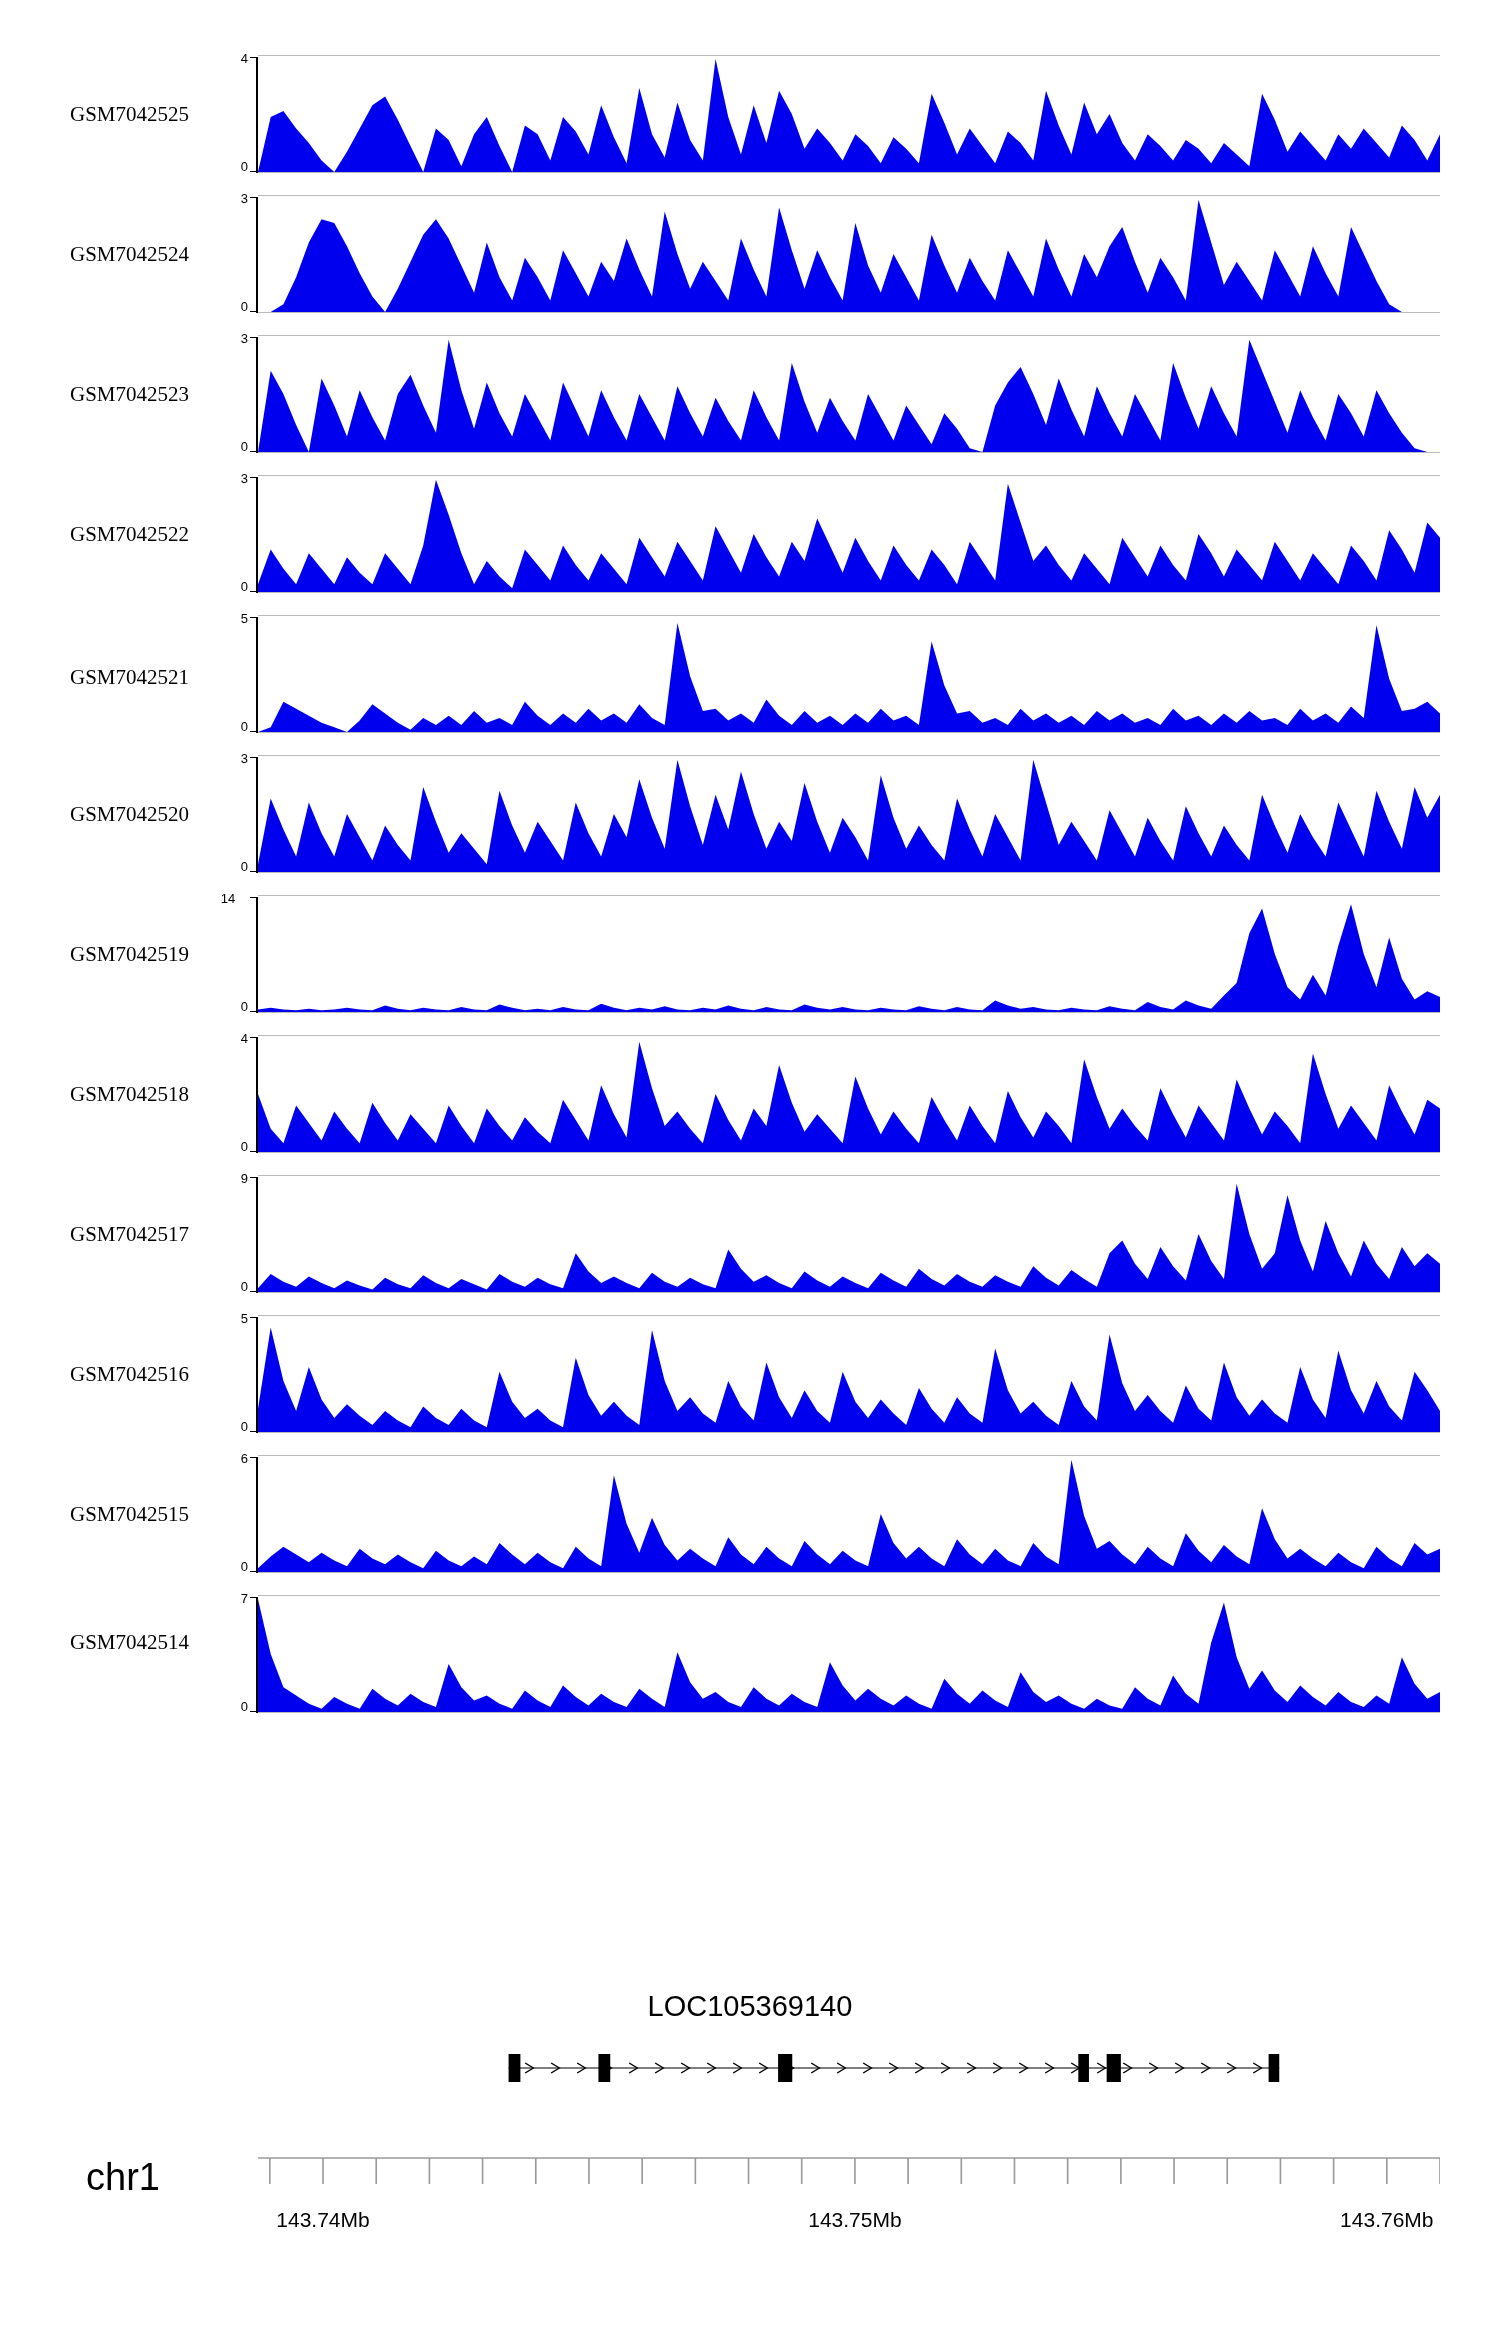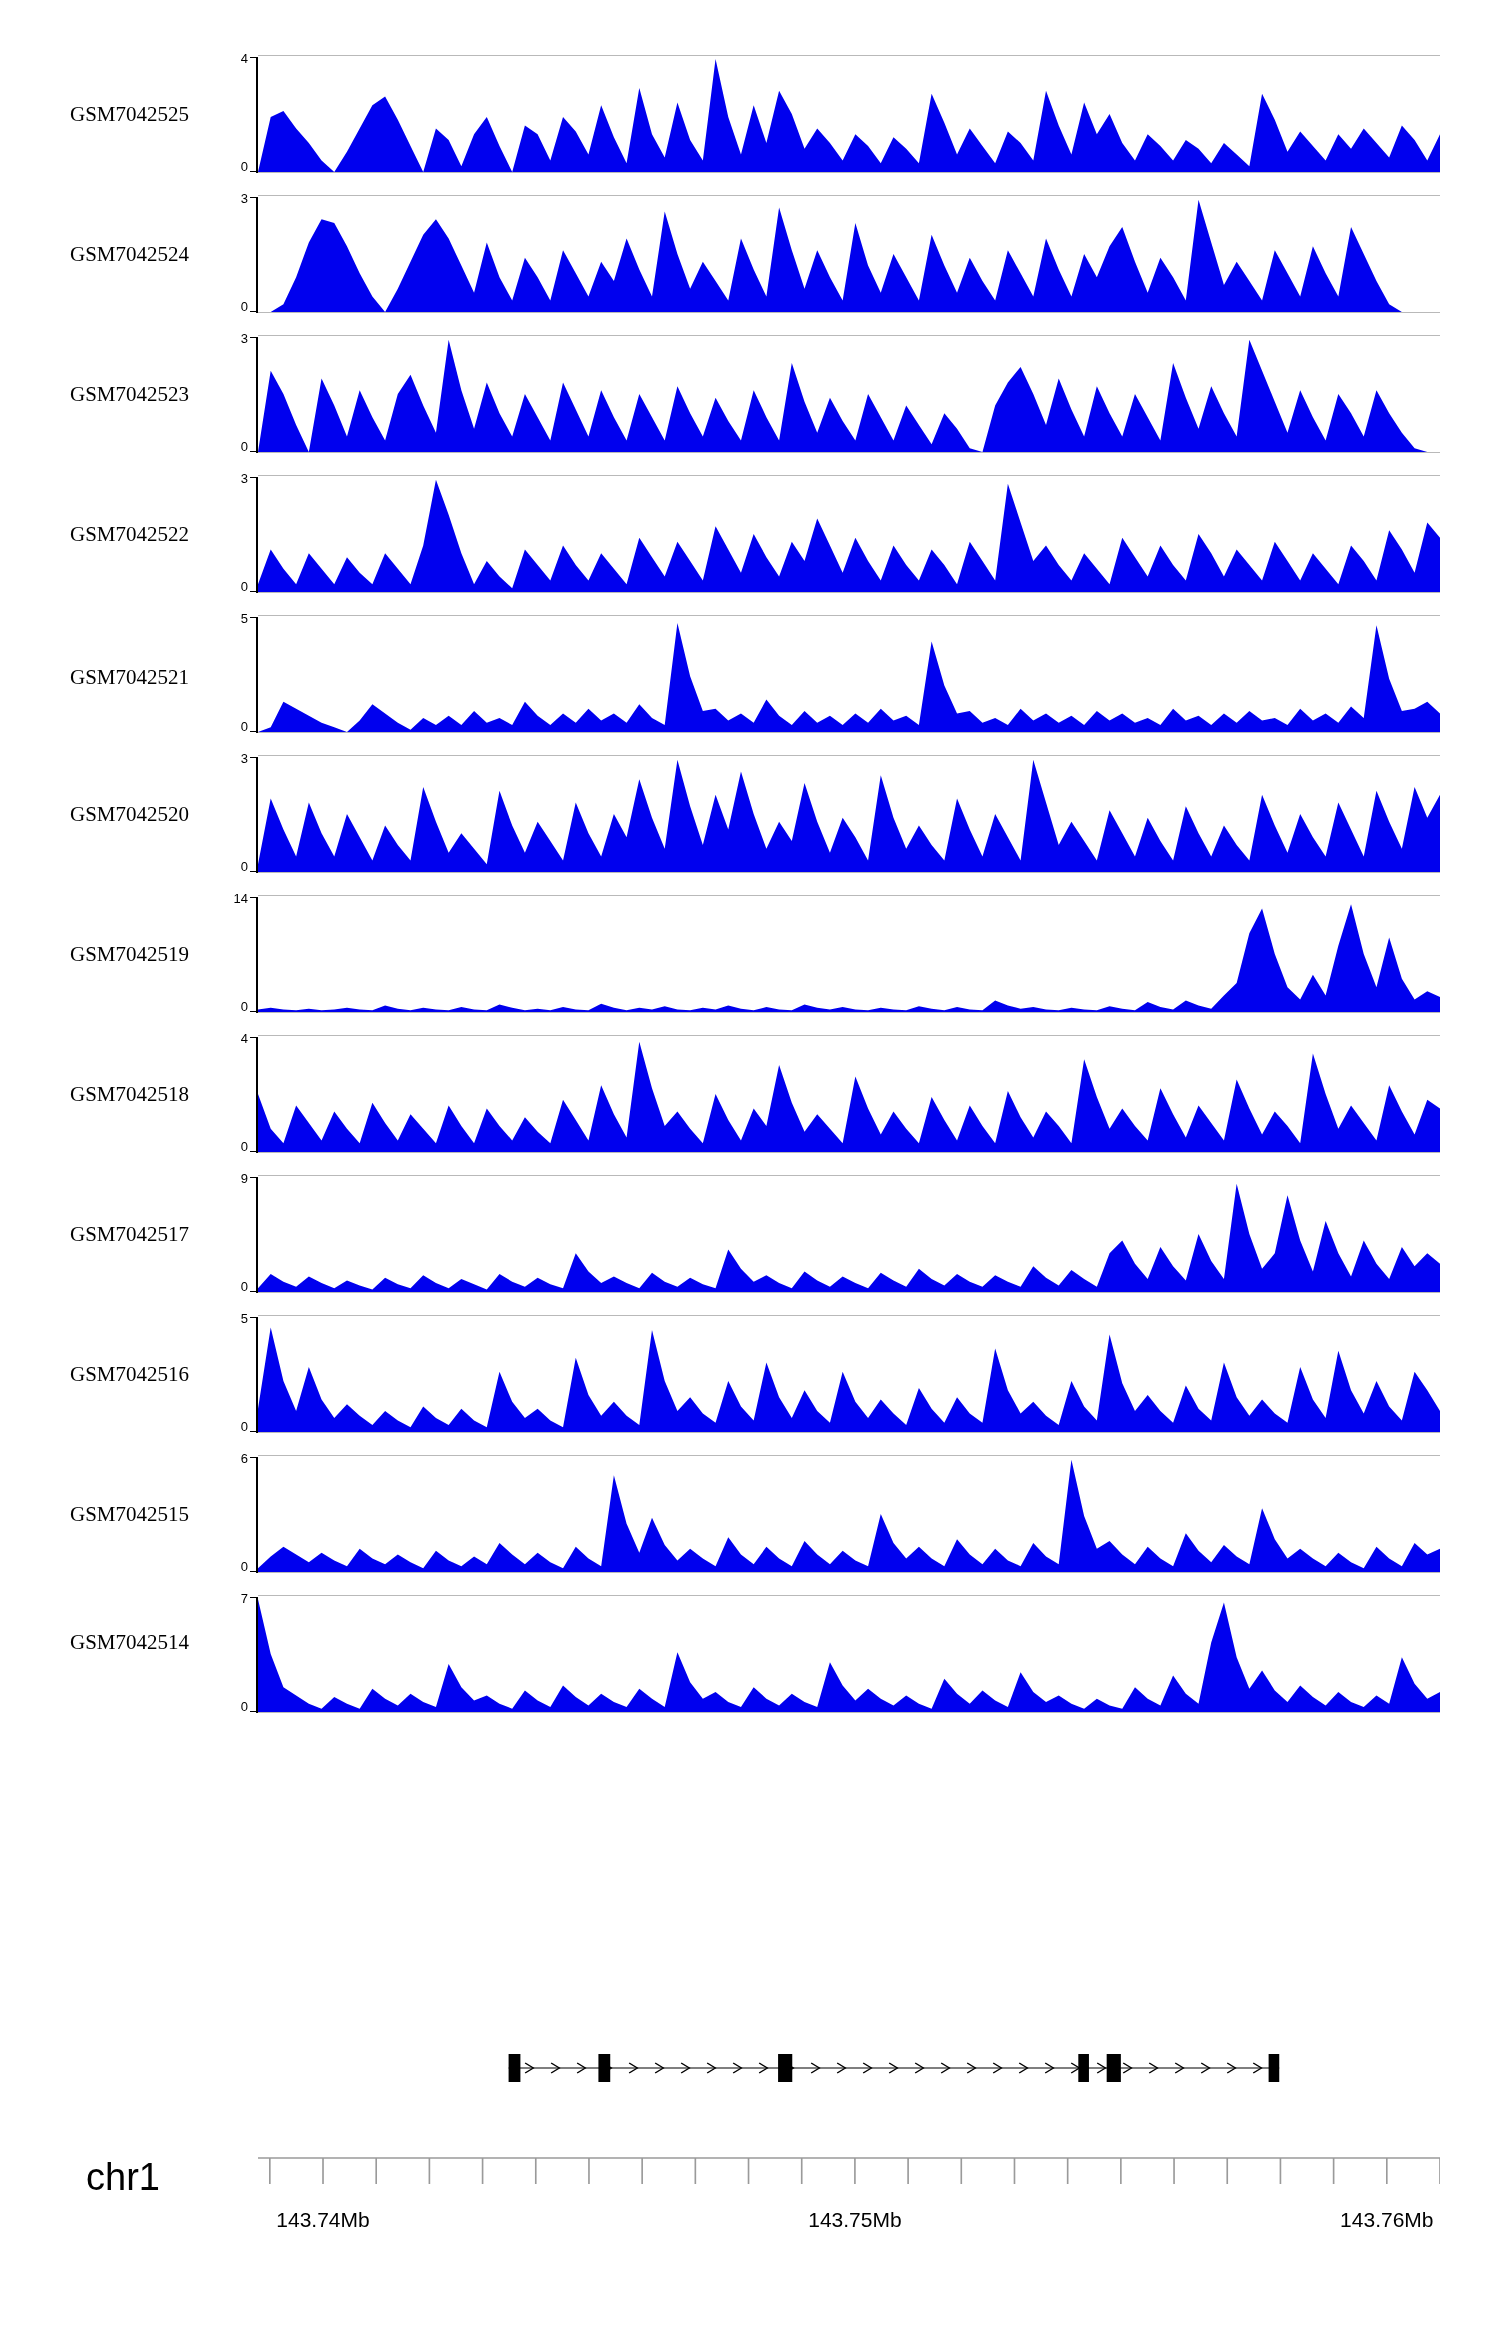--- a/index.html
+++ b/index.html
@@ -201,21 +201,21 @@
         <div class="axis-tick" style="left: 250px; top: 2px;"></div>
         <div class="axis-tick" style="left: 250px; top: 116px;"></div>
         <div class="track-plot" style="top: 0px; height: 118px;">
           <svg viewBox="0 0 1000 100" preserveAspectRatio="none">
             <path d="M0,100 L0.00,93.33 L10.75,36.67 L21.51,63.33 L32.26,86.67 L43.01,40.00 L53.76,66.67 L64.52,86.67 L75.27,50.00 L86.02,70.00 L96.77,90.00 L107.53,60.00 L118.28,76.67 L129.03,90.00 L139.78,26.67 L150.54,56.67 L161.29,83.33 L172.04,66.67 L182.80,80.00 L193.55,93.33 L204.30,30.00 L215.05,60.00 L225.81,83.33 L236.56,56.67 L247.31,73.33 L258.06,90.00 L268.82,40.00 L279.57,66.67 L290.32,86.67 L301.08,50.00 L311.83,70.00 L322.58,20.00 L333.33,53.33 L344.09,80.00 L354.84,3.33 L365.59,43.33 L376.34,76.67 L387.10,33.33 L397.85,63.33 L408.60,13.33 L419.35,50.00 L430.11,80.00 L440.86,56.67 L451.61,73.33 L462.37,23.33 L473.12,56.67 L483.87,83.33 L494.62,53.33 L505.38,70.00 L516.13,90.00 L526.88,16.67 L537.63,53.33 L548.39,80.00 L559.14,60.00 L569.89,76.67 L580.65,90.00 L591.40,36.67 L602.15,63.33 L612.90,86.67 L623.66,50.00 L634.41,70.00 L645.16,90.00 L655.91,3.33 L666.67,40.00 L677.42,76.67 L688.17,56.67 L698.92,73.33 L709.68,90.00 L720.43,46.67 L731.18,66.67 L741.94,86.67 L752.69,53.33 L763.44,73.33 L774.19,90.00 L784.95,43.33 L795.70,66.67 L806.45,86.67 L817.20,60.00 L827.96,76.67 L838.71,90.00 L849.46,33.33 L860.22,60.00 L870.97,83.33 L881.72,50.00 L892.47,70.00 L903.23,86.67 L913.98,40.00 L924.73,63.33 L935.48,86.67 L946.24,30.00 L956.99,56.67 L967.74,80.00 L978.49,26.67 L989.25,53.33 L1000.00,33.33 L1000,100 Z" fill="#0000ee" stroke="none"></path>
           </svg>
         </div>
       </div>
       <div class="track-row" style="position: absolute; left: 0px; top: 895px; height: 140px;">
         <div class="track-label" style="top: 47px;">GSM7042519</div>
-        <div class="axis-max" style="top: -4px;">14</div>
+        <div class="axis-max" style="top: -4px; text-align: center;">14</div>
         <div class="axis-min" style="top: 104px;">0</div>
         <div class="axis-vline" style="top: 2px; height: 116px;"></div>
         <div class="axis-tick" style="left: 250px; top: 2px;"></div>
         <div class="axis-tick" style="left: 250px; top: 116px;"></div>
         <div class="track-plot" style="top: 0px; height: 118px;">
           <svg viewBox="0 0 1000 100" preserveAspectRatio="none">
             <path d="M0,100 L0.00,97.86 L10.75,96.43 L21.51,97.86 L32.26,98.57 L43.01,97.14 L53.76,98.57 L64.52,97.86 L75.27,96.43 L86.02,97.86 L96.77,98.57 L107.53,94.29 L118.28,97.14 L129.03,98.57 L139.78,96.43 L150.54,97.86 L161.29,98.57 L172.04,95.71 L182.80,97.86 L193.55,98.57 L204.30,93.57 L215.05,96.43 L225.81,98.57 L236.56,97.14 L247.31,98.57 L258.06,95.71 L268.82,97.86 L279.57,98.57 L290.32,92.86 L301.08,96.43 L311.83,98.57 L322.58,96.43 L333.33,97.86 L344.09,95.00 L354.84,97.86 L365.59,98.57 L376.34,96.43 L387.10,97.86 L397.85,94.29 L408.60,97.14 L419.35,98.57 L430.11,95.71 L440.86,97.86 L451.61,98.57 L462.37,93.57 L473.12,96.43 L483.87,97.86 L494.62,95.71 L505.38,97.86 L516.13,98.57 L526.88,96.43 L537.63,97.86 L548.39,98.57 L559.14,95.00 L569.89,97.14 L580.65,98.57 L591.40,95.71 L602.15,97.86 L612.90,98.57 L623.66,90.00 L634.41,94.29 L645.16,97.14 L655.91,95.71 L666.67,97.86 L677.42,98.57 L688.17,96.43 L698.92,97.86 L709.68,98.57 L720.43,95.00 L731.18,97.14 L741.94,98.57 L752.69,91.43 L763.44,95.71 L774.19,97.86 L784.95,90.00 L795.70,94.29 L806.45,97.14 L817.20,85.71 L827.96,75.00 L838.71,32.14 L849.46,10.71 L860.22,50.00 L870.97,78.57 L881.72,89.29 L892.47,67.86 L903.23,85.71 L913.98,42.86 L924.73,7.14 L935.48,50.00 L946.24,78.57 L956.99,35.71 L967.74,71.43 L978.49,89.29 L989.25,82.14 L1000.00,87.14 L1000,100 Z" fill="#0000ee" stroke="none"></path>
           </svg>
         </div>
       </div>
@@ -280,20 +280,21 @@
         <div class="axis-tick" style="left: 250px; top: 116px;"></div>
         <div class="track-plot" style="top: 0px; height: 118px;">
           <svg viewBox="0 0 1000 100" preserveAspectRatio="none">
             <path d="M0,100 L0.00,2.86 L10.75,50.00 L21.51,78.57 L32.26,85.71 L43.01,92.86 L53.76,97.14 L64.52,87.14 L75.27,92.86 L86.02,97.14 L96.77,80.00 L107.53,88.57 L118.28,94.29 L129.03,84.29 L139.78,91.43 L150.54,95.71 L161.29,58.57 L172.04,78.57 L182.80,90.00 L193.55,85.71 L204.30,92.86 L215.05,97.14 L225.81,81.43 L236.56,90.00 L247.31,95.71 L258.06,77.14 L268.82,87.14 L279.57,94.29 L290.32,84.29 L301.08,91.43 L311.83,95.71 L322.58,80.00 L333.33,88.57 L344.09,95.71 L354.84,48.57 L365.59,74.29 L376.34,88.57 L387.10,82.86 L397.85,91.43 L408.60,95.71 L419.35,78.57 L430.11,88.57 L440.86,94.29 L451.61,84.29 L462.37,91.43 L473.12,95.71 L483.87,57.14 L494.62,77.14 L505.38,90.00 L516.13,80.00 L526.88,88.57 L537.63,94.29 L548.39,85.71 L559.14,92.86 L569.89,97.14 L580.65,71.43 L591.40,84.29 L602.15,92.86 L612.90,81.43 L623.66,90.00 L634.41,95.71 L645.16,65.71 L655.91,82.86 L666.67,91.43 L677.42,85.71 L688.17,92.86 L698.92,97.14 L709.68,88.57 L720.43,94.29 L731.18,97.14 L741.94,78.57 L752.69,88.57 L763.44,94.29 L774.19,68.57 L784.95,84.29 L795.70,92.86 L806.45,40.00 L817.20,5.71 L827.96,52.86 L838.71,80.00 L849.46,64.29 L860.22,81.43 L870.97,91.43 L881.72,77.14 L892.47,87.14 L903.23,94.29 L913.98,82.86 L924.73,91.43 L935.48,95.71 L946.24,85.71 L956.99,92.86 L967.74,52.86 L978.49,75.71 L989.25,88.57 L1000.00,82.86 L1000,100 Z" fill="#0000ee" stroke="none"></path>
           </svg>
         </div>
       </div>
     </div>
 
   <div id="gene-panel">
+    <div id="gene-name">LOC105369140</div>
     <div id="gene-model">
         <svg viewBox="0 0 1000 44" preserveAspectRatio="none">
           <line x1="212" y1="22" x2="864" y2="22" stroke="#000" stroke-width="1.2"></line>
           <path d="M226,17 L233,22 L226,27" fill="none" stroke="#000" stroke-width="1.2"></path>
           <path d="M248,17 L255,22 L248,27" fill="none" stroke="#000" stroke-width="1.2"></path>
           <path d="M270,17 L277,22 L270,27" fill="none" stroke="#000" stroke-width="1.2"></path>
           <path d="M292,17 L299,22 L292,27" fill="none" stroke="#000" stroke-width="1.2"></path>
           <path d="M314,17 L321,22 L314,27" fill="none" stroke="#000" stroke-width="1.2"></path>
           <path d="M336,17 L343,22 L336,27" fill="none" stroke="#000" stroke-width="1.2"></path>
           <path d="M358,17 L365,22 L358,27" fill="none" stroke="#000" stroke-width="1.2"></path>

